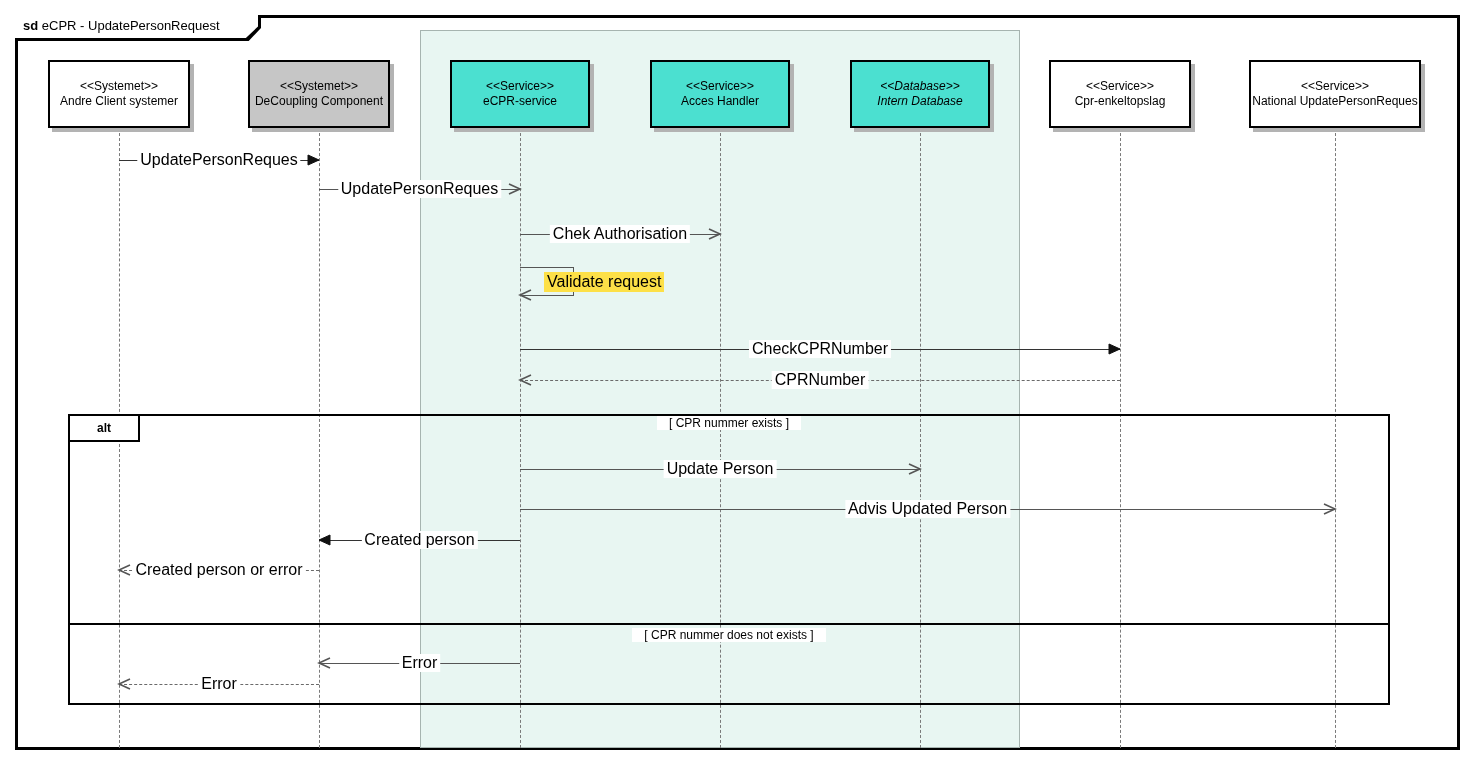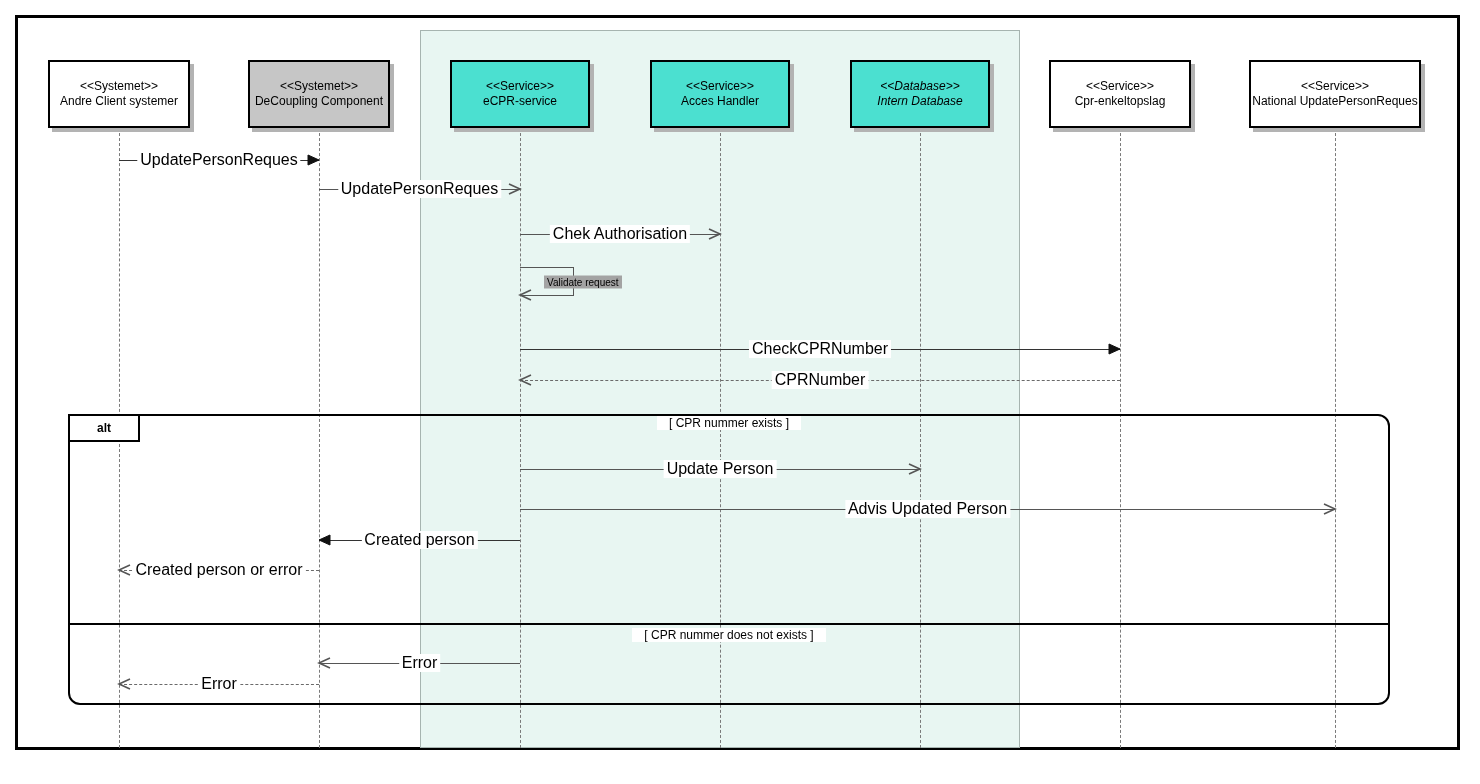--- a/index.html
+++ b/index.html
@@ -38,42 +38,47 @@
   .msg .line{position:absolute;left:0;right:0;top:0;border-top:1px solid #555;}
   .msg .line.dashed{border-top:1px dashed #6a6a6a;}
   .msg .mlabel{position:absolute;left:50%;top:0;transform:translate(-50%,-50%);
     background:#fff;padding:0 3px;font-size:16px;white-space:nowrap;}
   .msg svg{position:absolute;}
   .head-r{right:-2px;top:-6px;}
   .head-l{left:-2px;top:-6px;}
 
   .selfmsg{position:absolute;box-sizing:border-box;border:1px solid #555;border-left:none;z-index:5;}
   .selfmsg .mlabel{position:absolute;left:24px;top:50%;transform:translateY(-50%);
-    background:#a3a3a3;padding:1px 3px;font-size:10px;white-space:nowrap;}
+    background:#fde047;padding:1px 3px;font-size:16px;white-space:nowrap;}
   .selfmsg svg{position:absolute;left:-2px;top:calc(100% - 6px);}
 </style>
 </head>
 <body>
 
 <div id="stage">
   <div class="region" id="regionEl" style="left: 420px; top: 30px; width: 600px; height: 718px; background: rgb(232, 246, 242);"></div>
   <div class="outer-frame"></div>
 
+  <div class="tab-outer">
+    <div class="tab-inner">
+      <div class="tab-text"><span class="kw">sd</span><span> eCPR - UpdatePersonRequest</span></div>
+    </div>
+  </div>
 
   <div id="lifelines">
       <div class="lifeline" style="left: 119px; top: 128px; height: 620px;"></div>
       <div class="lifeline" style="left: 319px; top: 128px; height: 620px;"></div>
       <div class="lifeline" style="left: 520px; top: 128px; height: 620px;"></div>
       <div class="lifeline" style="left: 720px; top: 128px; height: 620px;"></div>
       <div class="lifeline" style="left: 920px; top: 128px; height: 620px;"></div>
       <div class="lifeline" style="left: 1120px; top: 128px; height: 620px;"></div>
       <div class="lifeline" style="left: 1335px; top: 128px; height: 620px;"></div>
     </div>
   <div id="altLayer">
-      <div class="alt-frame" style="left: 68px; top: 414px; width: 1322px; height: 291px; border-radius: 12px;">
+      <div class="alt-frame" style="left: 68px; top: 414px; width: 1322px; height: 291px;">
         <div class="alt-label">alt</div>
         <div class="alt-sep" style="top: 207px;"></div>
       </div>
       <div class="alt-cond" style="left: 68px; width: 1322px; top: 416px;"><span>[ CPR nummer exists ]</span></div>
       <div class="alt-cond" style="left: 68px; width: 1322px; top: 628px;"><span>[ CPR nummer does not exists ]</span></div>
     </div>
   <div id="msgLayer">
       <div class="msg" style="left: 119px; top: 160px; width: 200px; height: 0px;">
         <div class="line" style="border-top-color: rgb(51, 51, 51);"></div>
         <svg width="15" height="12" viewBox="0 0 15 12" class="head-r">

